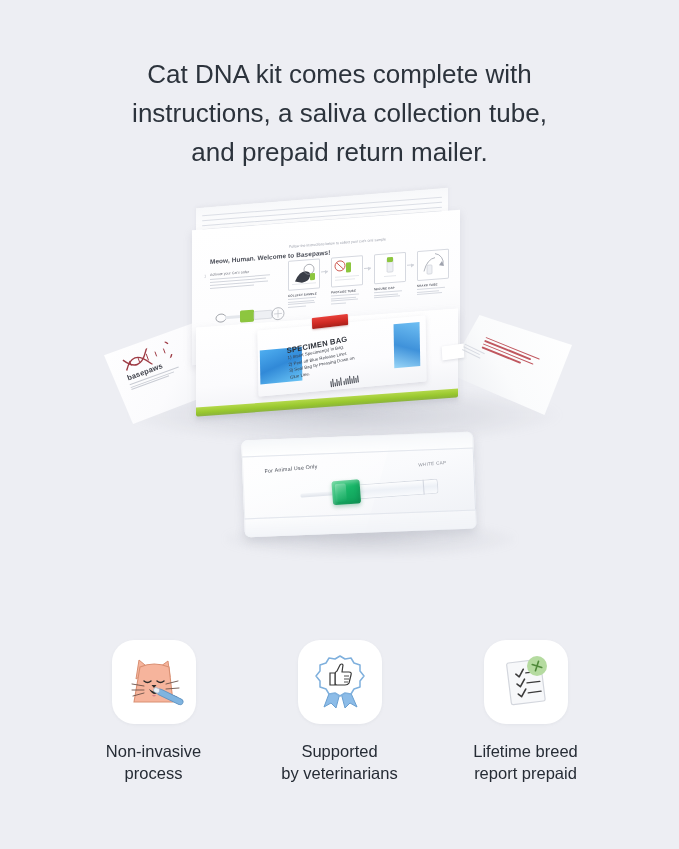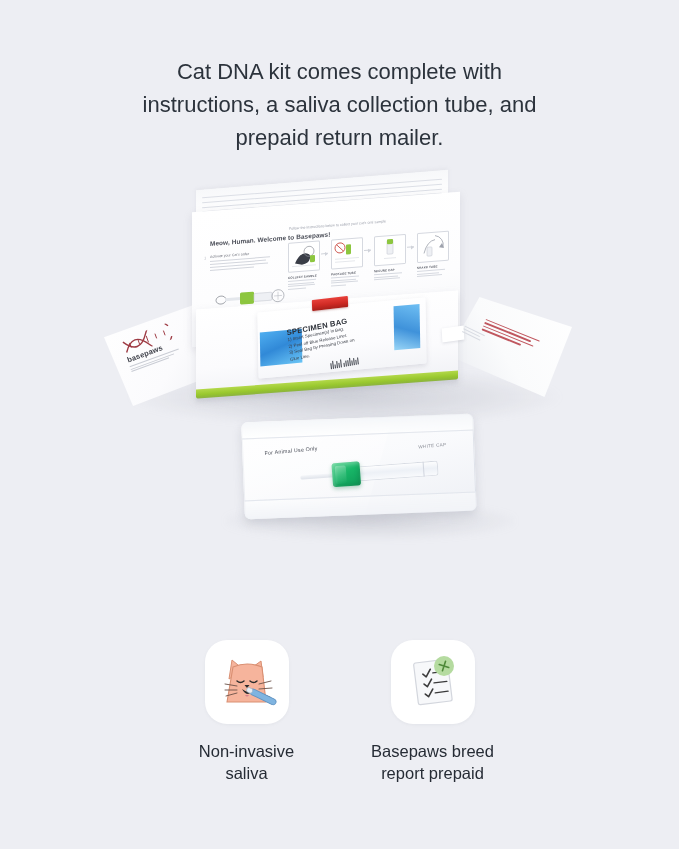--- a/index.html
+++ b/index.html
@@ -22,21 +22,21 @@
   }
   .headline {
     font-size: 31px;
     font-weight: bold;
     color: #252b34;
     letter-spacing: -0.2px;
     margin: 0 0 22px 0;
     line-height: 1.2;
   }
   .subhead {
-    font-size: 22px;
+    font-size: 26px;
     color: #2c333c;
     line-height: 1.5;
     margin: 0 auto;
     width: 420px;
     font-weight: 400;
   }
 
   
   .stage {
     position: relative;
@@ -828,38 +828,57 @@
         <path d="M42,31 L54,28 M42,36 L55,35 M42,40 L53,44" fill="none" stroke="#6b5148" stroke-width="0.9" stroke-linecap="round"></path>
 
         <g transform="rotate(26 38 40)">
           <rect x="33" y="37" width="28" height="6" rx="3" fill="#7fb4e0" stroke="#5f93c2" stroke-width="0.9"></rect>
           <rect x="29" y="37.6" width="6" height="4.8" rx="2" fill="#e9eef4" stroke="#9fb4c8" stroke-width="0.7"></rect>
         </g>
       </svg>
     </div>
     <div class="feature-label">
       <span>Non-invasive</span><br>
-      <span>saliva</span>
+      <span>process</span>
     </div>
   </div>
 
+  <div class="feature">
+    <div class="feature-tile">
+      <svg width="58" height="58" viewBox="0 0 58 58">
+
+        <path d="M19,38 L13,54 L20,50 L25,55 L29,40 Z" fill="#8cbce8" stroke="#6a9fd0" stroke-width="1"></path>
+        <path d="M39,38 L46,54 L39,50 L34,55 L30,40 Z" fill="#8cbce8" stroke="#6a9fd0" stroke-width="1"></path>
+
+        <path d="M29,3 L34,6 L40,5 L43,10 L49,12 L49,18 L53,23 L49,28 L49,34 L43,36 L40,41 L34,40 L29,43 L24,40 L18,41 L15,36 L9,34 L9,28 L5,23 L9,18 L9,12 L15,10 L18,5 L24,6 Z" fill="#ffffff" stroke="#7fb0dd" stroke-width="1.5" stroke-linejoin="round"></path>
+
+        <path d="M24,30 L24,21 Q24,19 26,18 L29,12 Q31,10 32,12 L31,19 L38,19 Q41,19 40,22 L38,30 Q37,32 34,32 L26,32 Q24,32 24,30 Z" fill="#ffffff" stroke="#3b3b3b" stroke-width="1.2" stroke-linejoin="round"></path>
+        <path d="M19,20 L24,20 L24,32 L19,32 Z" fill="#ffffff" stroke="#3b3b3b" stroke-width="1.2"></path>
+        <path d="M33,23 L38,23 M33,26 L38,26 M33,29 L37,29" stroke="#3b3b3b" stroke-width="0.9"></path>
+      </svg>
+    </div>
+    <div class="feature-label">
+      <span>Supported</span><br>
+      <span>by veterinarians</span>
+    </div>
+  </div>
 
   <div class="feature">
     <div class="feature-tile">
       <svg width="56" height="58" viewBox="0 0 56 58">
         <g transform="rotate(-7 28 30)">
           <rect x="11" y="8" width="34" height="42" rx="2" fill="#f7f8fa" stroke="#d3d6dd" stroke-width="1.2"></rect>
           <path d="M19,20 l3,3 l5,-7" fill="none" stroke="#3b3b3b" stroke-width="1.6" stroke-linecap="round" stroke-linejoin="round"></path>
           <path d="M19,30 l3,3 l5,-7" fill="none" stroke="#3b3b3b" stroke-width="1.6" stroke-linecap="round" stroke-linejoin="round"></path>
           <path d="M19,40 l3,3 l5,-7" fill="none" stroke="#3b3b3b" stroke-width="1.6" stroke-linecap="round" stroke-linejoin="round"></path>
           <path d="M29,20 L42,20 M29,30 L42,30 M29,40 L42,40" stroke="#3b3b3b" stroke-width="1.3" stroke-linecap="round"></path>
         </g>
         <circle cx="39" cy="13" r="10" fill="#b5dba0"></circle>
         <path d="M39,8 L39,18 M34,13 L44,13" stroke="#4f8a3a" stroke-width="1.6" stroke-linecap="round" transform="rotate(18 39 13)"></path>
       </svg>
     </div>
     <div class="feature-label">
-      <span>Basepaws breed</span><br>
+      <span>Lifetime breed</span><br>
       <span>report prepaid</span>
     </div>
   </div>
 
 </div>
 
 </body></html>

